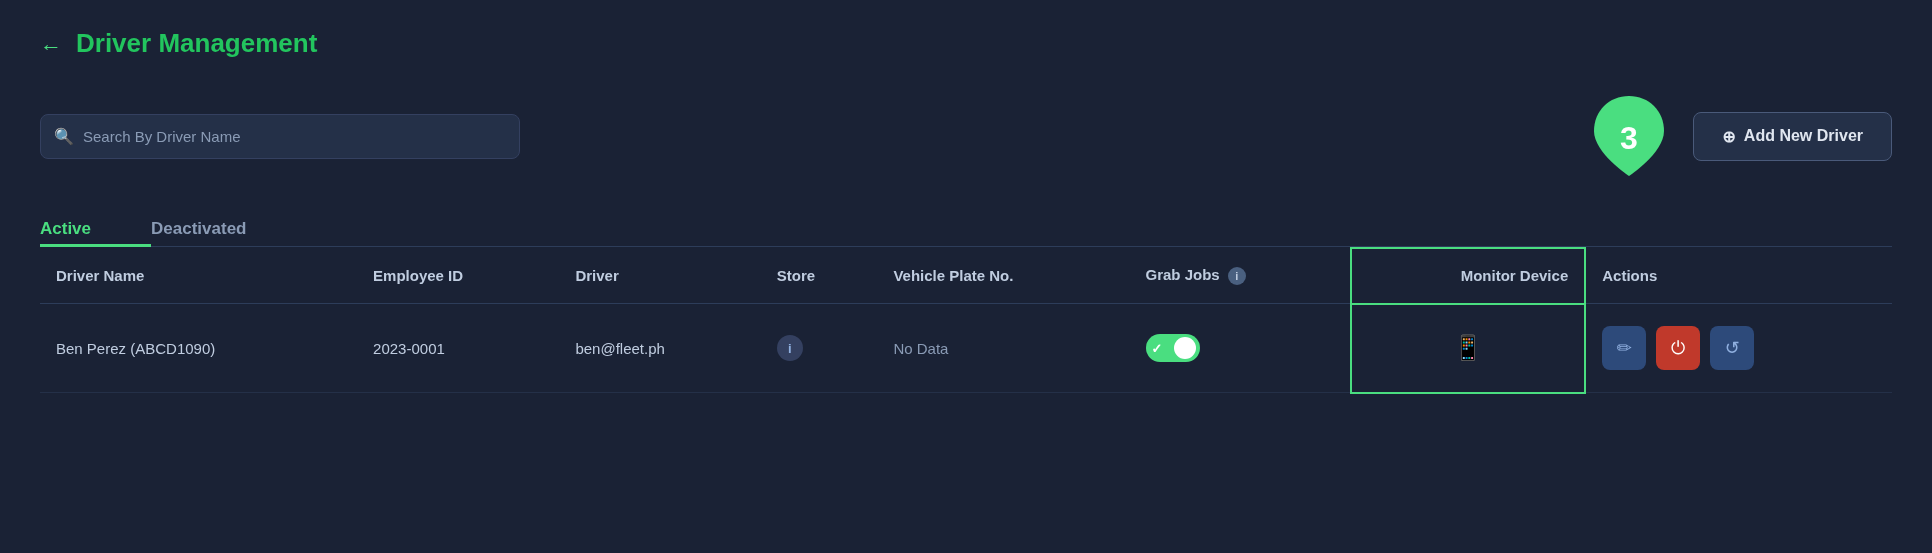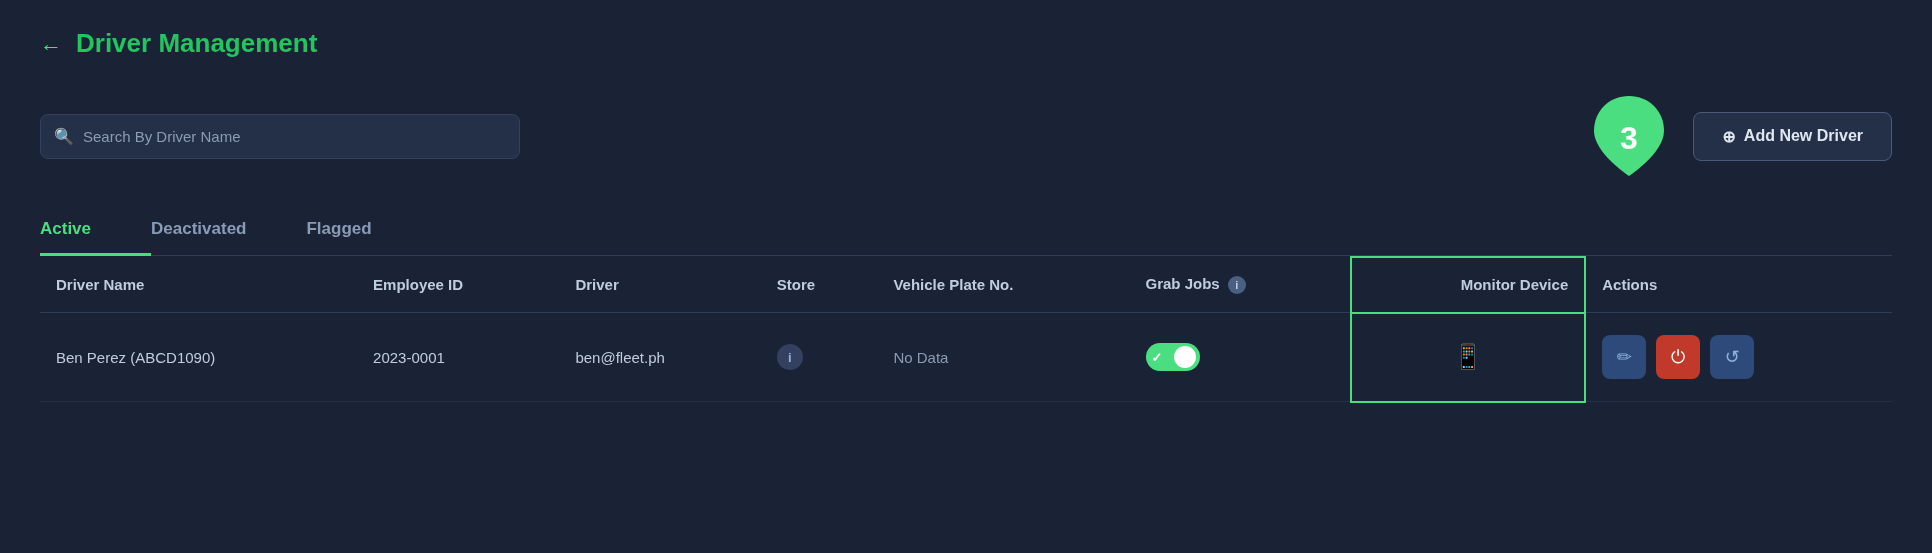--- a/index.html
+++ b/index.html
@@ -102,21 +102,21 @@
     }
 
     
     .tabs {
       display: flex;
       gap: 0;
       margin-bottom: 0;
       border-bottom: 1px solid #2d3d5a;
     }
     .tab {
-      padding: 14px 60px 14px 0;
+      padding: 14px 60px 5px 0;
       font-size: 17px;
       font-weight: 600;
       color: #8a9bb5;
       cursor: pointer;
       border-bottom: 3px solid transparent;
       margin-bottom: -1px;
     }
     .tab.active {
       color: #4ade80;
       border-bottom: 3px solid #4ade80;
@@ -288,21 +288,20 @@
       <button class="add-driver-btn">
         <span>⊕</span>
         <span>Add New Driver</span>
       </button>
     </div>
   </div>
 
   <div class="tabs">
     <div class="tab active">Active</div>
     <div class="tab">Deactivated</div>
-    <div class="tab">Flagged</div>
   </div>
 
   <div class="table-wrapper">
     <table>
       <thead>
         <tr>
           <th>Driver Name</th>
           <th>Employee ID</th>
           <th>Driver</th>
           <th>Store</th>

